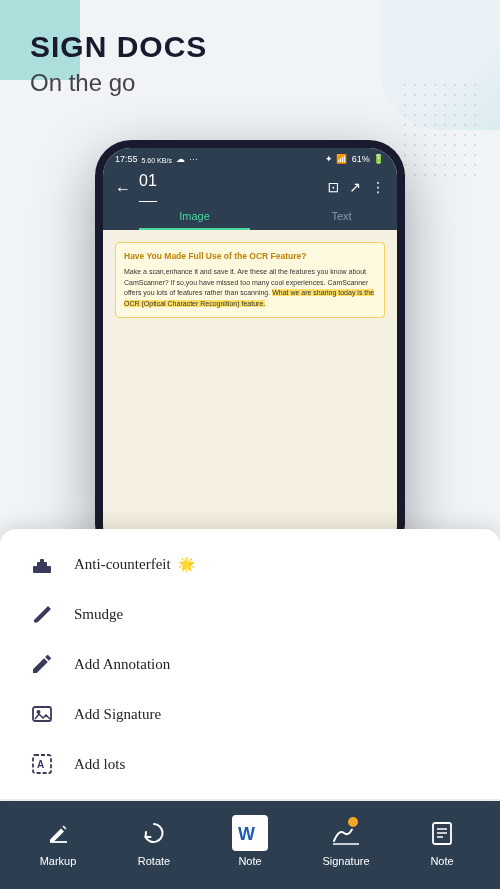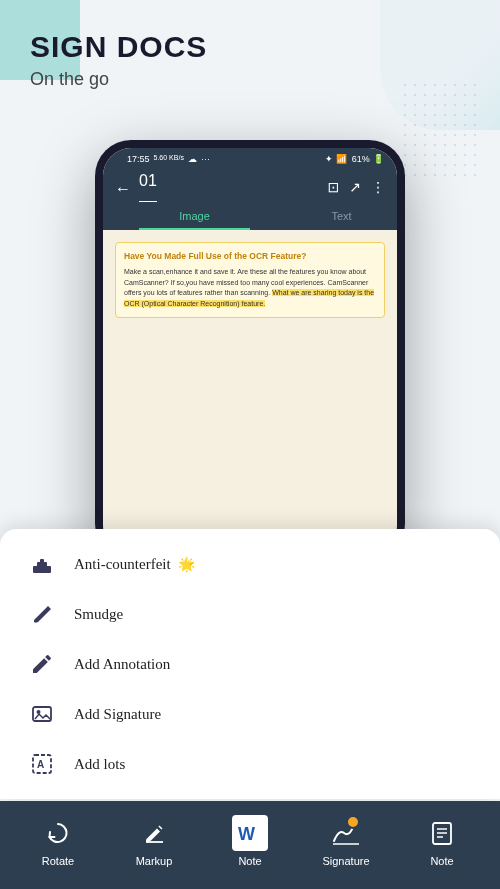--- a/index.html
+++ b/index.html
@@ -46,21 +46,21 @@
       left: 30px;
     }
     .header-title {
       font-size: 30px;
       font-weight: 900;
       color: #1a1a2e;
       letter-spacing: 1px;
       line-height: 1.1;
     }
     .header-subtitle {
-      font-size: 18px;
+      font-size: 24px;
       font-weight: 400;
       color: #444;
       margin-top: 6px;
     }
 
     
     .phone-container {
       position: absolute;
       top: 140px;
       left: 50%;
@@ -90,21 +90,21 @@
     .status-bar {
       background: #2c3e50;
       color: #fff;
       display: flex;
       justify-content: space-between;
       align-items: center;
       padding: 4px 12px;
       font-size: 9px;
       height: 22px;
     }
-    .status-left { display: flex; align-items: flex-start; gap: 4px; margin-left: 12px; }
+    .status-left { display: flex; align-items: flex-end; gap: 4px; }
     .status-right { display: flex; align-items: center; gap: 4px; }
     
     .app-toolbar {
       background: #2c3e50;
       display: flex;
       align-items: center;
       justify-content: space-between;
       padding: 6px 12px;
       height: 34px;
     }
@@ -362,36 +362,36 @@
     </div>
     <span class="menu-label">Add lots</span>
   </div>
 </div>
 
 <div class="bottom-nav">
 
   <div class="nav-item">
     <div class="nav-icon">
       <svg width="26" height="26" viewBox="0 0 26 26" fill="none">
-        <path d="M13 4 A9 9 0 1 1 4.5 17" stroke="#fff" stroke-width="2" fill="none" stroke-linecap="round"></path>
-        <polyline points="5,12 4.5,17 9.5,17" stroke="#fff" stroke-width="2" fill="none" stroke-linecap="round" stroke-linejoin="round"></polyline>
-      </svg>
-    </div>
-    <span class="nav-label">Rotate</span>
+        <path d="M5 19.5 L16 8.5 L19 11.5 L10 20.5 Q7 23.5 5 21.5 Z" fill="#fff"></path>
+        <path d="M18 6 L21 9" stroke="#fff" stroke-width="1.5"></path>
+        <line x1="5" y1="22" x2="22" y2="22" stroke="#fff" stroke-width="1.8"></line>
+      </svg>
+    </div>
+    <span class="nav-label">Markup</span>
   </div>
 
   <div class="nav-item">
     <div class="nav-icon">
       <svg width="26" height="26" viewBox="0 0 26 26" fill="none">
-        <path d="M5 19.5 L16 8.5 L19 11.5 L10 20.5 Q7 23.5 5 21.5 Z" fill="#fff"></path>
-        <path d="M18 6 L21 9" stroke="#fff" stroke-width="1.5"></path>
-        <line x1="5" y1="22" x2="22" y2="22" stroke="#fff" stroke-width="1.8"></line>
-      </svg>
-    </div>
-    <span class="nav-label">Markup</span>
+        <path d="M13 4 A9 9 0 1 1 4.5 17" stroke="#fff" stroke-width="2" fill="none" stroke-linecap="round"></path>
+        <polyline points="5,12 4.5,17 9.5,17" stroke="#fff" stroke-width="2" fill="none" stroke-linecap="round" stroke-linejoin="round"></polyline>
+      </svg>
+    </div>
+    <span class="nav-label">Rotate</span>
   </div>
 
   <div class="nav-item word-item">
     <div class="nav-icon">
       <svg width="32" height="32" viewBox="0 0 32 32">
         <rect width="32" height="32" rx="4" fill="white"></rect>
         <text x="4" y="23" font-size="18" font-weight="900" fill="#1e5bb5" font-family="Arial">W</text>
       </svg>
     </div>
     <span class="nav-label">Note</span>

